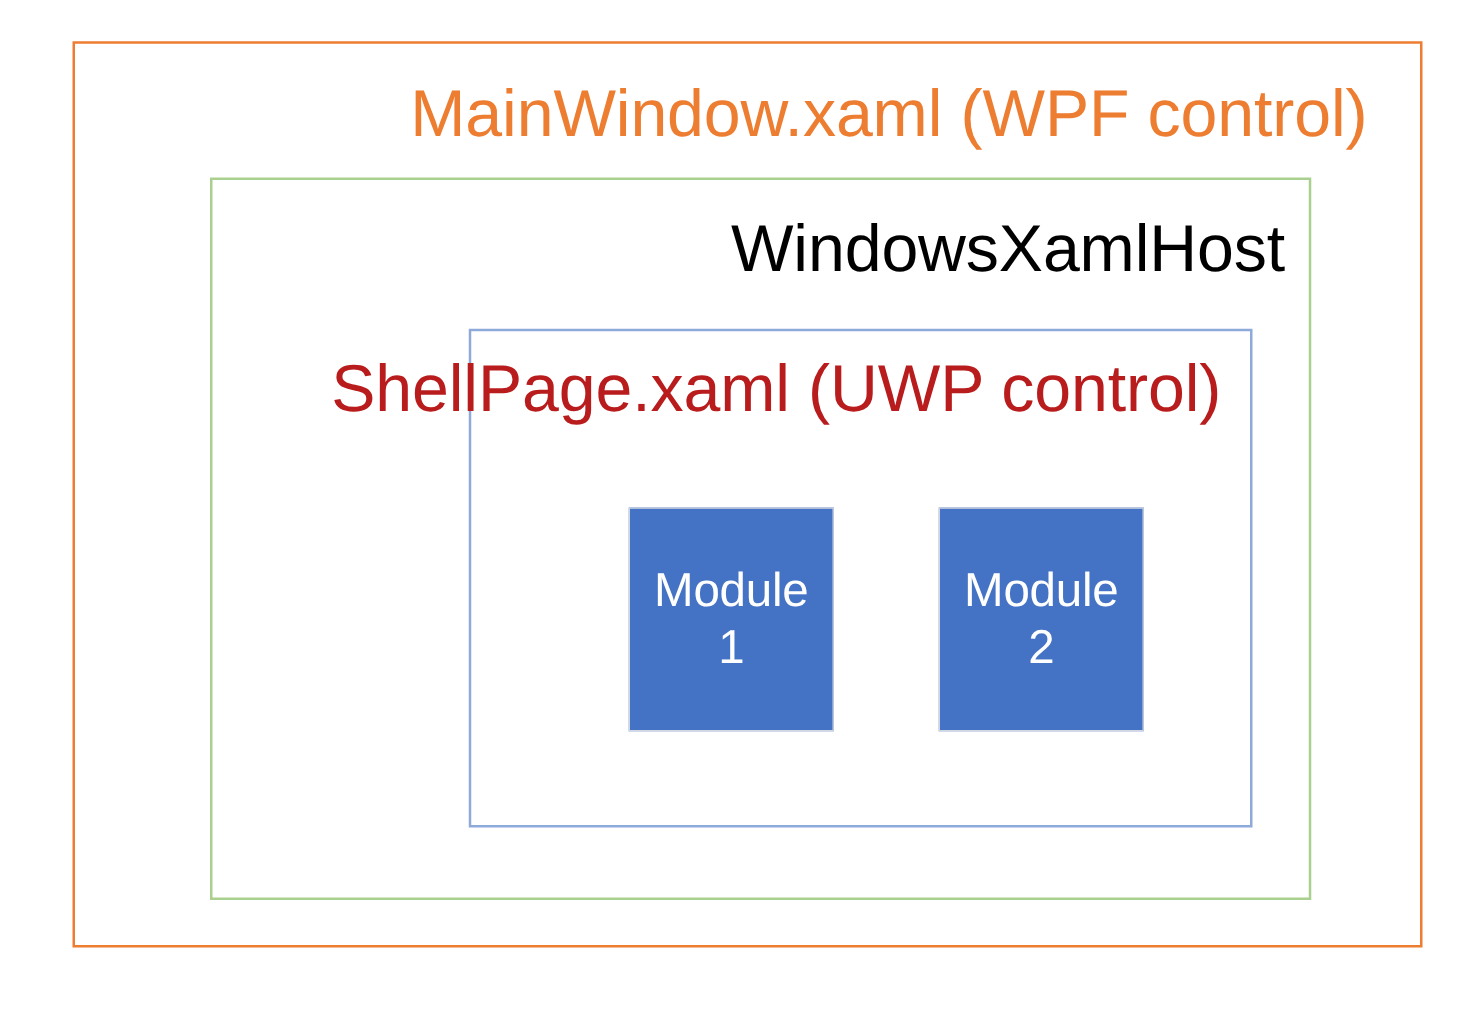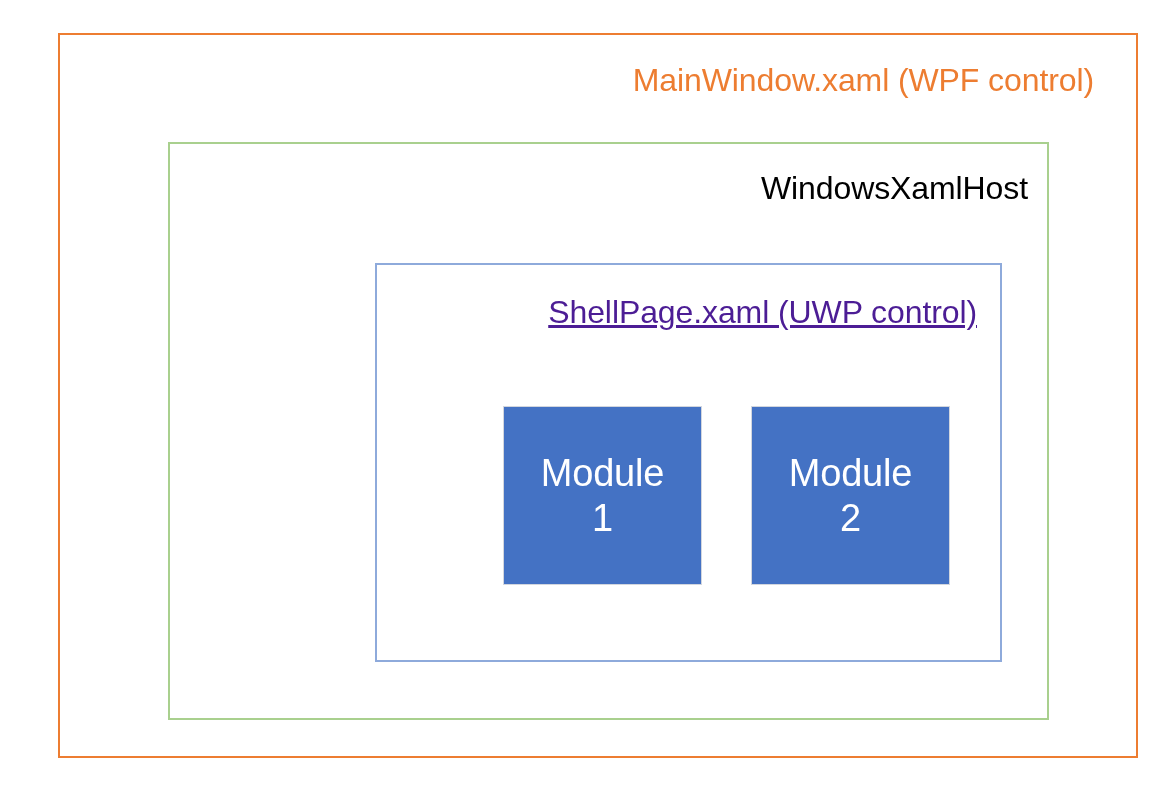--- a/index.html
+++ b/index.html
@@ -51,41 +51,41 @@
     top: 119px;
     width: 627px;
     height: 399px;
     border: 2px solid #8EAADB;
   }
 
   
   .layer-label {
     position: absolute;
     right: 22px;
-    font-size: 32px;
+    font-size: 53px;
     line-height: 1.1;
     white-space: nowrap;
     letter-spacing: -0.1px;
   }
   .layer-outer  > .layer-label { top: 28px;  color: #ED7D31; right: 42px; }
   .layer-middle > .layer-label { top: 27px;  color: #000000; right: 19px; }
-  .layer-inner  > .layer-label { top: 30px;  color: #4c1d95; right: 23px; text-decoration: underline; }
+  .layer-inner  > .layer-label { top: 18px;  color: #b91c1c; right: 23px; }
 
   
   .module-row {
     position: absolute;
     left: 126px;
     top: 141px;
     width: 423px;
     height: 181px;
   }
   .module-box {
     position: absolute;
     top: 0;
-    width: 199px;
+    width: 164px;
     height: 179px;
     box-sizing: border-box;
     background: #4472C4;
     border: 1px solid #D2D6DE;
     display: flex;
     align-items: center;
     justify-content: center;
   }
   .module-box.module-1 { left: 0px; }
   .module-box.module-2 { left: 248px; }

